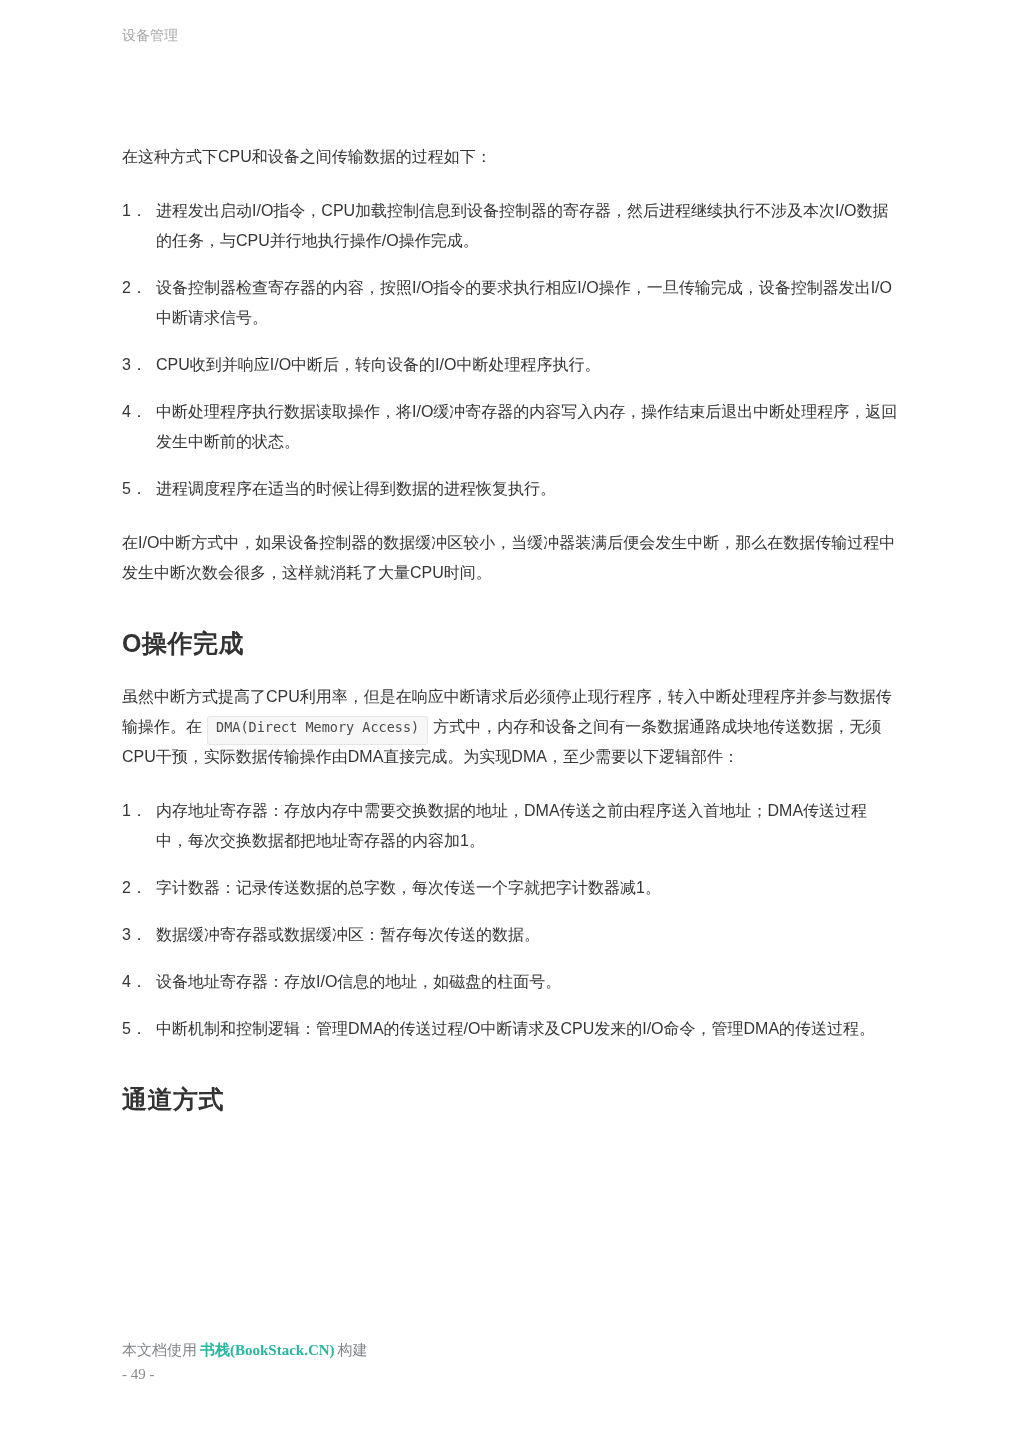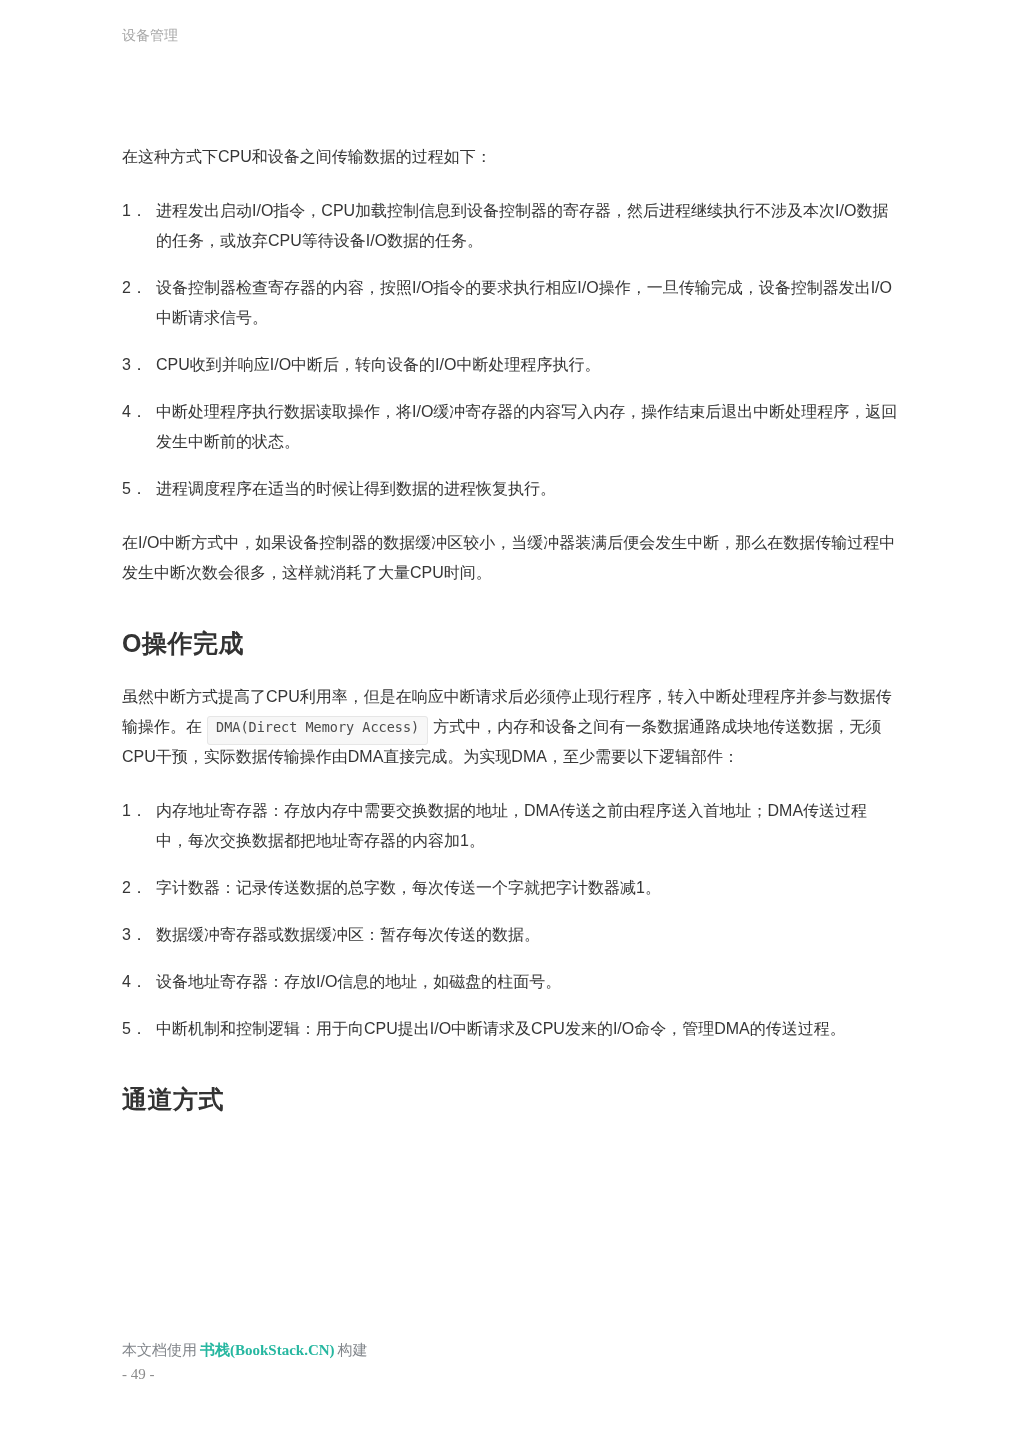--- a/index.html
+++ b/index.html
@@ -107,21 +107,21 @@
   <div class="breadcrumb">设备管理</div>
 
   <div class="content">
 
 
     <p class="para">在这种方式下CPU和设备之间传输数据的过程如下：</p>
 
     <div class="olist">
       <div class="li">
         <span class="li-marker">1．</span>
-        <span class="li-text">进程发出启动I/O指令，CPU加载控制信息到设备控制器的寄存器，然后进程继续执行不涉及本次I/O数据的任务，或放弃CPU等待设备I/O数据的任务。</span>
+        <span class="li-text">进程发出启动I/O指令，CPU加载控制信息到设备控制器的寄存器，然后进程继续执行不涉及本次I/O数据的任务，与CPU并行地执行操作/O操作完成。</span>
       </div>
       <div class="li">
         <span class="li-marker">2．</span>
         <span class="li-text">设备控制器检查寄存器的内容，按照I/O指令的要求执行相应I/O操作，一旦传输完成，设备控制器发出I/O中断请求信号。</span>
       </div>
       <div class="li">
         <span class="li-marker">3．</span>
         <span class="li-text">CPU收到并响应I/O中断后，转向设备的I/O中断处理程序执行。</span>
       </div>
       <div class="li">
@@ -152,21 +152,21 @@
       <div class="li">
         <span class="li-marker">3．</span>
         <span class="li-text">数据缓冲寄存器或数据缓冲区：暂存每次传送的数据。</span>
       </div>
       <div class="li">
         <span class="li-marker">4．</span>
         <span class="li-text">设备地址寄存器：存放I/O信息的地址，如磁盘的柱面号。</span>
       </div>
       <div class="li">
         <span class="li-marker">5．</span>
-        <span class="li-text">中断机制和控制逻辑：用于向CPU提出I/O中断请求及CPU发来的I/O命令，管理DMA的传送过程。</span>
+        <span class="li-text">中断机制和控制逻辑：管理DMA的传送过程/O中断请求及CPU发来的I/O命令，管理DMA的传送过程。</span>
       </div>
     </div>
 
     <h2 class="section-title">通道方式</h2>
 
 
   </div>
 
   <div class="footer">
     <div class="footer-note"><span>本文档使用</span><a href="#" class="bookstack-link">书栈(BookStack.CN)</a><span>构建</span></div>

